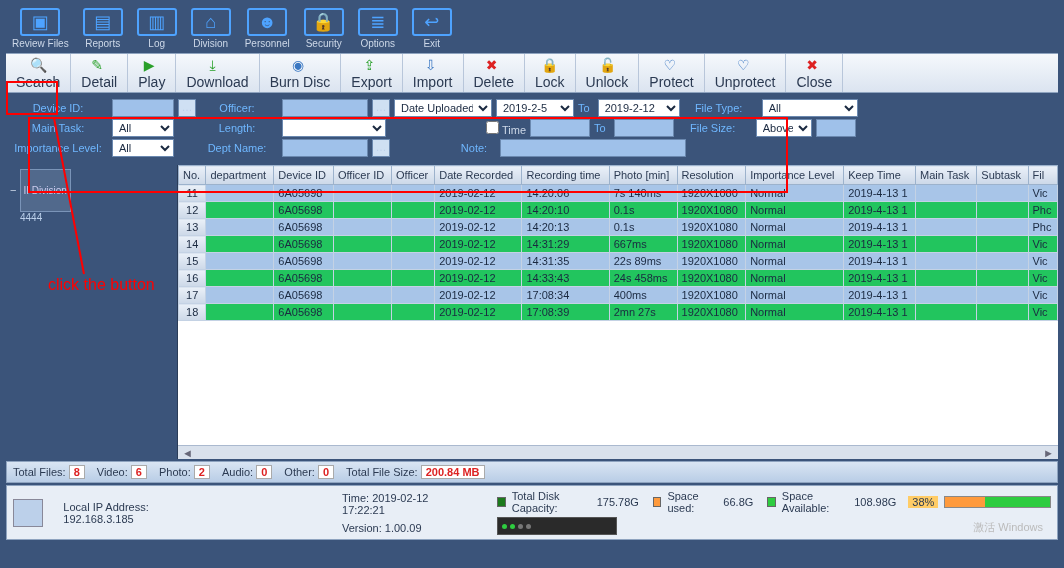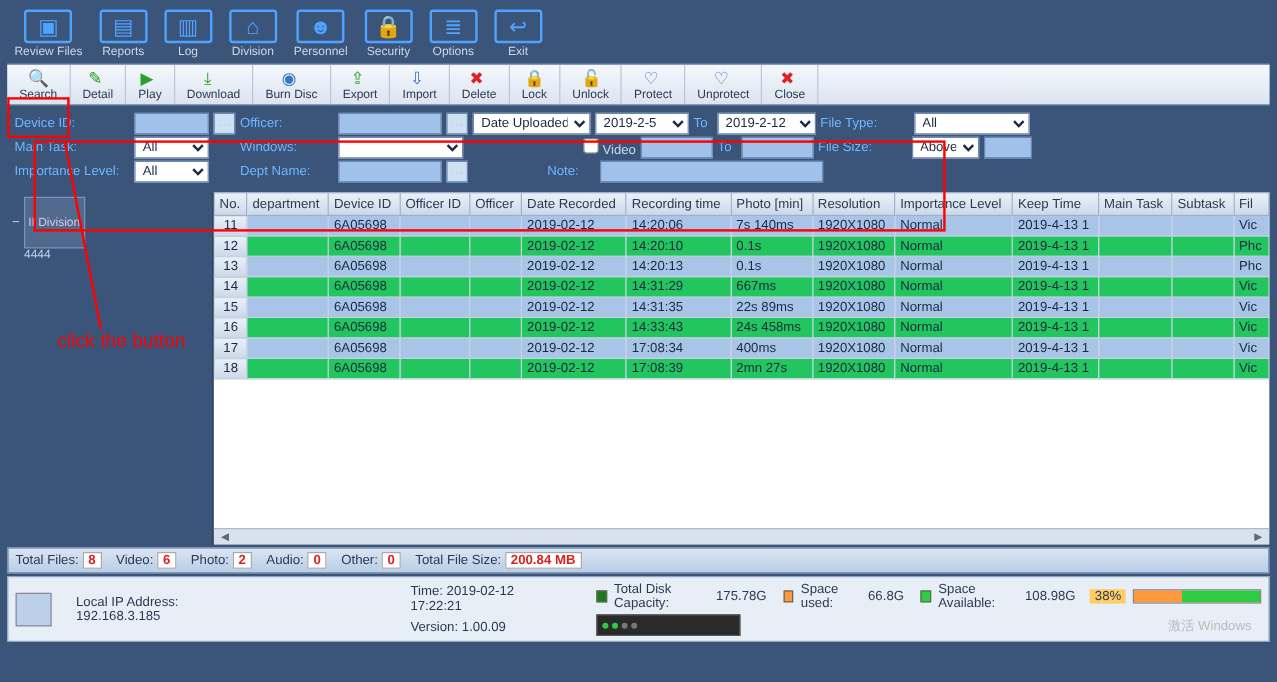--- a/index.html
+++ b/index.html
@@ -4,25 +4,25 @@
 <style>
 *{box-sizing:border-box;margin:0;padding:0;font-family:Tahoma,Arial,sans-serif;font-size:11px}
 body{background:#3b547a;width:1064px;height:568px;overflow:hidden;position:relative}
 .top-toolbar{display:flex;gap:6px;padding:6px 8px 2px;background:#3b547a}
 .tt-item{display:flex;flex-direction:column;align-items:center;color:#cdd8e8;cursor:pointer;padding:2px 4px}
 .tt-icon{width:40px;height:28px;border:2px solid #4ea3ff;border-radius:3px;display:flex;align-items:center;justify-content:center;color:#4ea3ff;font-size:18px;margin-bottom:2px}
 .tt-label{font-size:10px}
 .action-bar{background:linear-gradient(#f5f8fc,#dbe4f0);display:flex;border-top:1px solid #8ea3bf;border-bottom:1px solid #8ea3bf;margin:0 6px}
 .ab-item{display:flex;flex-direction:column;align-items:center;padding:3px 10px 2px;border-right:1px solid #b8c6da;cursor:pointer;color:#2b3a52}
 .ab-item svg,.ab-item .glyph{width:16px;height:16px;margin-bottom:1px}
-.ab-label{font-size:10px}
+.ab-label{font-size:14px}
 .search-hl{position:absolute;border:2px solid red;pointer-events:none}
 .filter-panel{background:#3b547a;margin:0 6px;padding:4px 6px 6px;color:#bcd0ea}
 .filter-row{display:flex;align-items:center;margin:2px 0;gap:4px}
-.fl{color:#6fb7ff;text-align:left;padding-right:4px}
+.fl{color:#6fb7ff;text-align:center;padding-right:4px}
 .finput{background:#9fc1ea;border:1px solid #6b89b0;height:18px;padding:0 2px;color:#1a2940}
 .fsel{background:#ffffff;border:1px solid #6b89b0;height:18px;color:#1a2940;padding:0 2px}
 .dotsbtn{background:#cfe0f3;border:1px solid #6b89b0;width:18px;height:18px;text-align:center;line-height:14px;cursor:pointer}
 .cb{margin-right:3px}
 .body-split{display:flex;margin:0 6px;height:294px}
 .tree{width:172px;background:#3b547a;color:#cce;padding:4px;border-right:1px solid #2a3c58}
 .tree-node{border:1px solid #7a94b8;background:#51698c;padding:15px 3px;display:inline-block;font-size:10px;cursor:pointer}
 .tree-count{color:#bcd0ea;font-size:10px;margin-left:10px}
 .annot{color:red;font-size:16px;position:absolute;font-family:Arial}
 .grid-wrap{flex:1;background:#3b547a;overflow:hidden;display:flex;flex-direction:column}
@@ -152,24 +152,24 @@
   <select class="fsel" style="width:78px"><option>2019-2-5</option></select>
   <span class="fl">To</span>
   <select class="fsel" style="width:82px"><option>2019-2-12</option></select>
   <span class="fl" style="width:74px">File Type:</span>
   <select class="fsel" style="width:96px"><option>All</option></select>
  </div>
  <div class="filter-row">
   <span class="fl" style="width:96px">Main Task:</span>
   <select class="fsel" style="width:62px"><option>All</option></select>
   <span style="width:18px"></span>
-  <span class="fl" style="width:78px">Windows:</span>
+  <span class="fl" style="width:78px">Length:</span>
   <select class="fsel" style="width:104px"><option></option></select>
   <span style="width:92px"></span>
-  <label style="color:#cdd8e8"><input type="checkbox" class="cb" style=""><span>Video</span></label>
+  <label style="color:#cdd8e8"><input type="checkbox" class="cb" style=""><span>Time</span></label>
   <input class="finput" style="width: 60px;">
   <span class="fl">To</span>
   <input class="finput" style="width: 60px;">
   <span class="fl" style="width:74px">File Size:</span>
   <select class="fsel" style="width:56px"><option>Above</option></select>
   <input class="finput" style="width: 40px;">
  </div>
  <div class="filter-row">
   <span class="fl" style="width:96px">Importance Level:</span>
   <select class="fsel" style="width:62px"><option>All</option></select>

